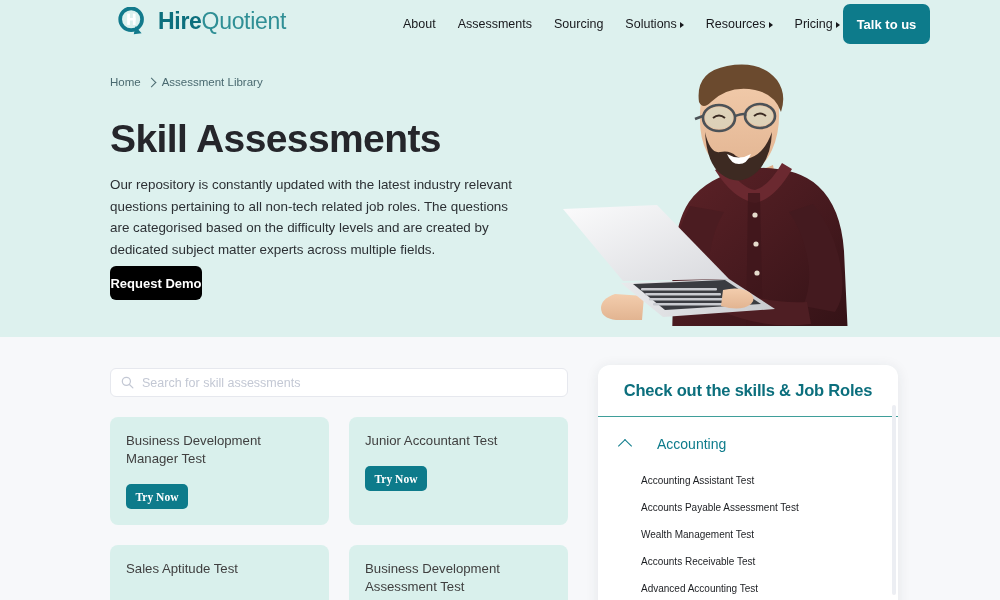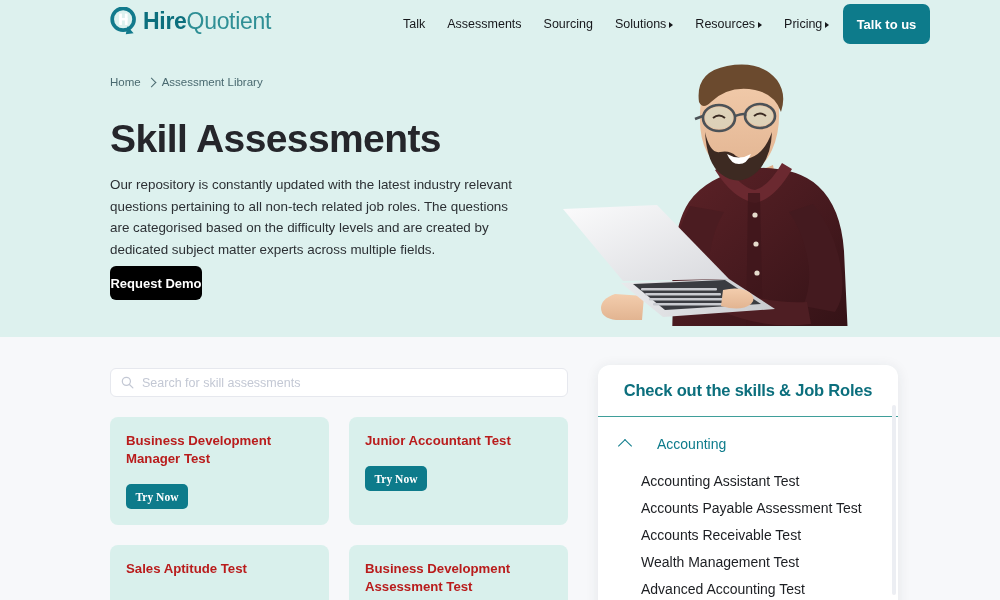--- a/index.html
+++ b/index.html
@@ -18,22 +18,22 @@
     background: #ddf1ee;
   }
 
   
   .navbar {
     position: absolute; left: 0; top: 0;
     width: 1000px; height: 48px;
     display: flex; align-items: center;
   }
   .brand {
-    position: absolute; left: 110px; top: 7px;
-    display: flex; align-items: center; gap: 5px;
+    position: absolute; left: 118px; top: 7px;
+    display: flex; align-items: center; gap: 12px;
   }
   .brand-mark { width: 28px; height: 28px; display: block; }
   .brand-text {
     font-size: 23px; letter-spacing: -0.3px;
     line-height: 28px; white-space: nowrap;
   }
   .brand-text .b-hire { font-weight: bold; color: #0c6f7d; }
   .brand-text .b-quot { font-weight: normal; color: #2f8f95; }
 
   .nav-links {
@@ -140,21 +140,21 @@
   .assess-card {
     background: #d9f0ec;
     border-radius: 8px;
     padding: 15px 16px 16px 16px;
     min-height: 104px;
     position: relative;
     cursor: pointer;
   }
   .assess-card.short { min-height: 60px; }
   .card-title {
-    font-size: 13.2px; font-weight: bold; color: #b91c1c;
+    font-size: 13.2px; font-weight: normal; color: #404040;
     line-height: 18px; max-width: 175px;
   }
   .try-btn {
     margin-top: 16px;
     width: 62px; height: 25px; border-radius: 5px;
     background: #0d7b8b; color: #ffffff;
     font-size: 11.5px; font-weight: bold;
     display: flex; align-items: center; justify-content: center;
     border: none; cursor: pointer;
     font-family: Liberation Serif, serif;
@@ -187,21 +187,21 @@
     border-top: 1.6px solid #0d7b8b;
     border-right: 1.6px solid #0d7b8b;
     transform: rotate(-45deg);
     margin-top: 4px;
   }
   .skill-group-name {
     font-size: 14px; color: #0d7b8b; font-weight: 500;
   }
   .skill-list { list-style: none; margin-top: 10px; }
   .skill-item {
-    font-size: 14px; color: #1c1e22;
+    font-size: 10px; color: #1c1e22;
     padding: 0 0 0 43px; height: 27px;
     display: flex; align-items: center;
     cursor: pointer;
   }
   .panel-scrollbar {
     position: absolute; right: 2px; top: 40px;
     width: 4px; height: 190px;
     background: #eceef3; border-radius: 3px;
     cursor: pointer;
   }
@@ -304,21 +304,21 @@
           <rect x="11" y="12.5" width="9" height="2.9" fill="#ffffff"></rect>
         </svg>
       </span>
       <span class="brand-text">
         <span class="b-hire">Hire</span><span class="b-quot">Quotient</span>
       </span>
     </div>
 
     <nav class="nav-links">
       <a class="nav-link">
-          <span>Talk</span>
+          <span>About</span>
         </a>
       <a class="nav-link">
           <span>Assessments</span>
         </a>
       <a class="nav-link">
           <span>Sourcing</span>
         </a>
       <a class="nav-link">
           <span>Solutions</span>
           <i class="caret-right"></i>
@@ -386,22 +386,22 @@
     <div class="skills-body">
 
       <div class="skill-group-head">
         <i class="chev-up"></i>
         <span class="skill-group-name">Accounting</span>
       </div>
 
       <ul class="skill-list">
         <li class="skill-item">Accounting Assistant Test</li>
         <li class="skill-item">Accounts Payable Assessment Test</li>
+        <li class="skill-item">Wealth Management Test</li>
         <li class="skill-item">Accounts Receivable Test</li>
-        <li class="skill-item">Wealth Management Test</li>
         <li class="skill-item">Advanced Accounting Test</li>
       </ul>
 
     </div>
     <div class="panel-scrollbar"></div>
   </aside>
 
 </div>
 
 </body></html>

